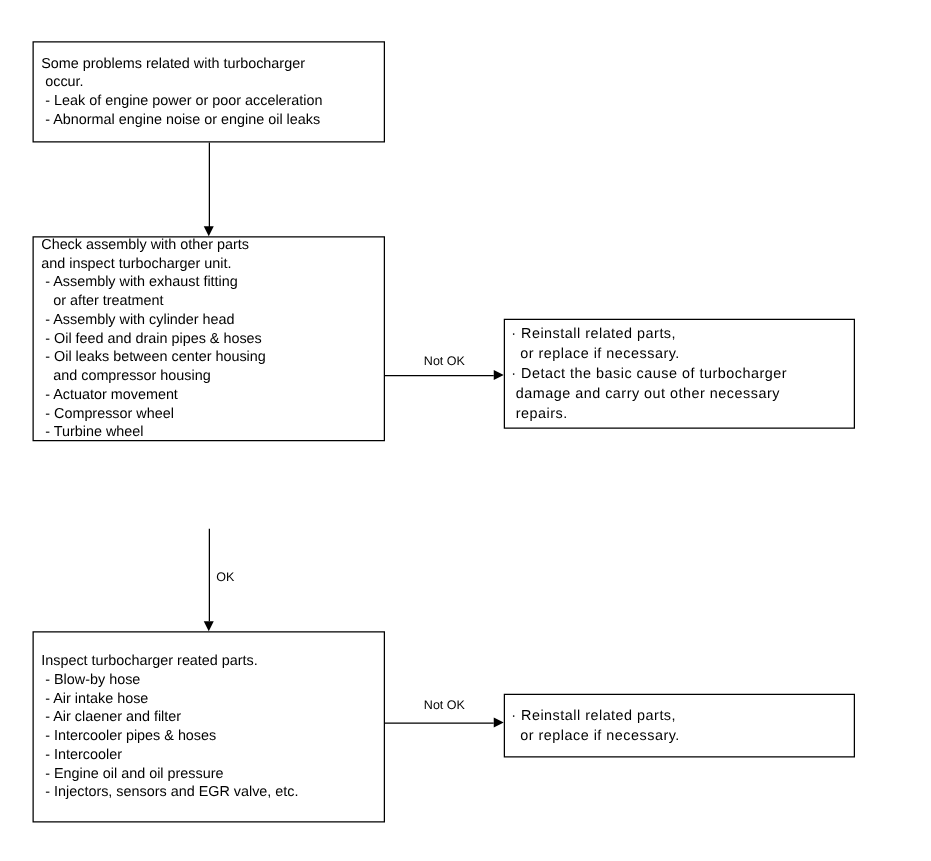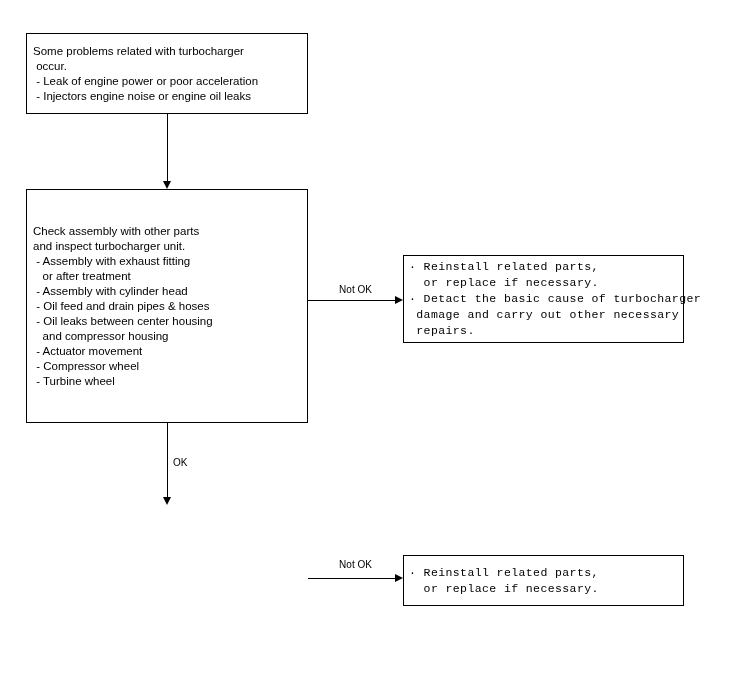--- a/index.html
+++ b/index.html
@@ -28,21 +28,20 @@
     white-space: pre;
     font-size: 11.5px;
     line-height: 15px;
     padding-left: 6px;
     color: #000000;
   }
   .action-box .box-text {
     letter-spacing: 0.4px;
     line-height: 16px;
     padding-left: 5px;
-    font-family: Liberation Mono, monospace;
   }
   .vline {
     position: absolute;
     width: 1px;
     background: #000000;
   }
   .hline {
     position: absolute;
     height: 1px;
     background: #000000;
@@ -76,27 +75,27 @@
 </style>
 </head>
 <body>
 
 <div class="canvas">
 
   <div class="box" style="left:26px; top:33px; width:282px; height:81px;">
     <div class="box-text">Some problems related with turbocharger
  occur.
  - Leak of engine power or poor acceleration
- - Injectors engine noise or engine oil leaks</div>
+ - Abnormal engine noise or engine oil leaks</div>
   </div>
 
   <div class="vline" style="left:167px; top:114px; height:68px;"></div>
   <div class="arrowhead-down" style="left:163px; top:181px;"></div>
 
-  <div class="box" style="left:26px; top:189px; width:282px; height:234px;">
+  <div class="box" style="left:26px; top:189px; width:282px; height:164px;">
     <div class="box-text">Check assembly with other parts
 and inspect turbocharger unit.
  - Assembly with exhaust fitting
    or after treatment
  - Assembly with cylinder head
  - Oil feed and drain pipes &amp; hoses
  - Oil leaks between center housing
    and compressor housing
  - Actuator movement
  - Compressor wheel
@@ -112,20 +111,30 @@
   or replace if necessary.
 · Detact the basic cause of turbocharger
  damage and carry out other necessary
  repairs.</div>
   </div>
 
   <div class="vline" style="left:167px; top:423px; height:74px;"></div>
   <div class="arrowhead-down" style="left:163px; top:497px;"></div>
   <div class="edge-label" style="left:173px; top:456px;text-align:center;">OK</div>
 
+  <div class="box" style="left:26px; top:505px; width:282px; height:153px;">
+    <div class="box-text">Inspect turbocharger reated parts.
+ - Blow-by hose
+ - Air intake hose
+ - Air claener and filter
+ - Intercooler pipes &amp; hoses
+ - Intercooler
+ - Engine oil and oil pressure
+ - Injectors, sensors and EGR valve, etc.</div>
+  </div>
 
   <div class="edge-label centered" style="left:308px; top:558px;">Not OK</div>
   <div class="hline" style="left:308px; top:578px; width:87px;"></div>
   <div class="arrowhead-right" style="left:395px; top:574px;"></div>
 
   <div class="box action-box" style="left:403px; top:555px; width:281px; height:51px;">
     <div class="box-text">· Reinstall related parts,
   or replace if necessary.</div>
   </div>
 

